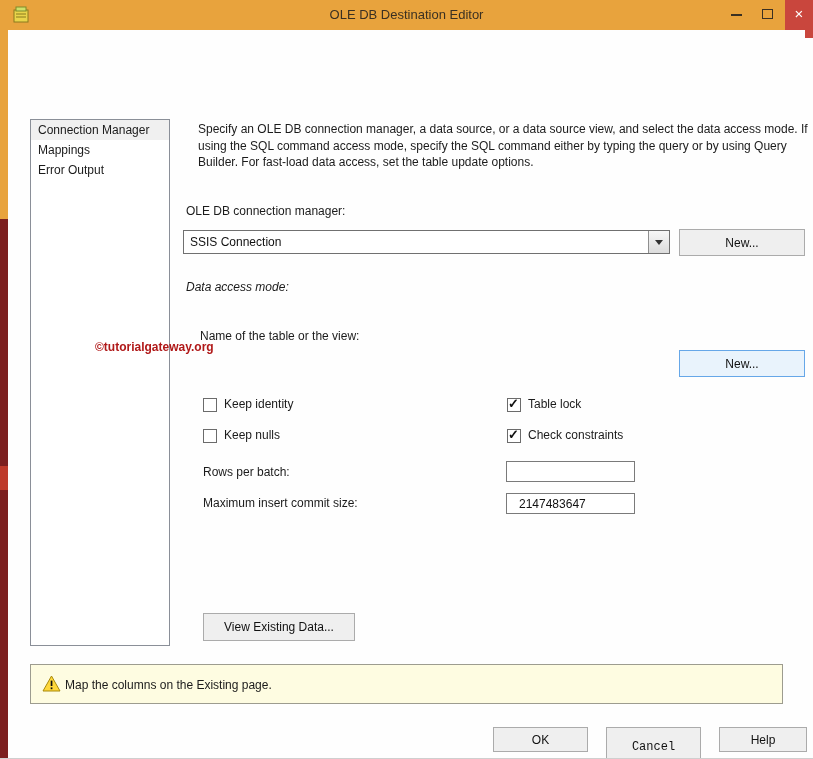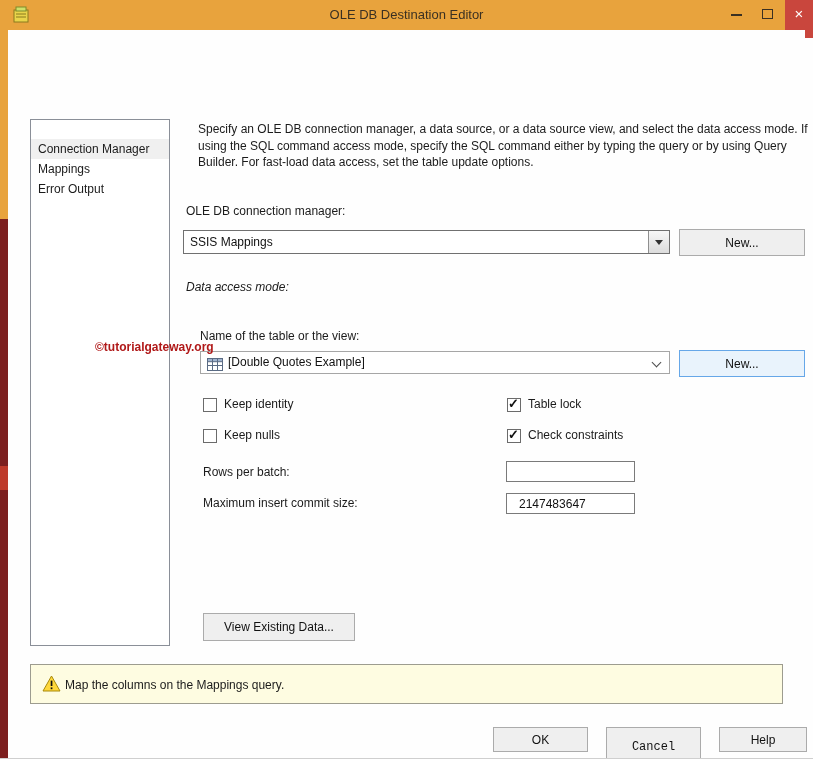--- a/index.html
+++ b/index.html
@@ -24,21 +24,21 @@
   .strip-bottom { position:absolute; left:0; top:219px; width:8px; height:540px; background:#7C1F1F; }
   .strip-red { position:absolute; left:0; top:466px; width:8px; height:24px; background:#BE3A2B; }
 
   
   .description { position:absolute; left:35px; top:49px; width:720px; font-size:12px; color:#1b1b1b; }
   .instructions { position:absolute; left:183px; top:121px; width:622px; font-size:12px; line-height:1.38; color:#1b1b1b;margin-left:15px; }
   .field-label { position:absolute; font-size:12px; color:#1b1b1b; }
 
   
   .sidebar { position:absolute; left:30px; top:119px; width:140px; height:527px; background:#fff;
-             border:1px solid #8A8F98; padding-top:19px; }
+             border:1px solid #8A8F98; padding-top:0; }
   .side-item { display:block; padding:3px 7px; font-size:12px; color:#1b1b1b; cursor:pointer; white-space:nowrap; }
   .side-item.selected { background:#F0F0F0; }
 
   
   .combo-classic { position:absolute; left:183px; top:230px; width:487px; height:24px; background:#fff;
                    border:1px solid #707070; cursor:pointer; }
   .combo-classic .val { position:absolute; left:6px; top:0; line-height:22px; font-size:12px; color:#111; }
   .combo-classic .arrow-btn { position:absolute; right:0; top:0; bottom:0; width:21px;
                    background:linear-gradient(#F7F7F7,#DCDCDC); border-left:1px solid #8f8f8f; }
   .tri-down { position:absolute; left:6px; top:9px; width:0; height:0;
@@ -105,43 +105,30 @@
   <div class="sidebar">
     <span class="side-item selected">Connection Manager</span>
     <span class="side-item">Mappings</span>
     <span class="side-item">Error Output</span>
   </div>
 
   <div class="instructions">Specify an OLE DB connection manager, a data source, or a data source view, and select the data access mode. If using the SQL command access mode, specify the SQL command either by typing the query or by using Query Builder. For fast-load data access, set the table update options.</div>
 
   <span class="field-label" style="left:186px; top:204px;">OLE DB connection manager:</span>
   <div class="combo-classic">
-    <span class="val">SSIS Mappings</span>
+    <span class="val">SSIS Connection</span>
     <span class="arrow-btn">
         <span class="tri-down"></span>
       </span>
   </div>
   <div class="btn" style="left:679px; top:229px; width:126px; height:27px;">New...</div>
 
   <span class="field-label" style="left:186px; top:280px;font-style:italic;">Data access mode:</span>
 
   <span class="field-label" style="left:200px; top:329px;">Name of the table or the view:</span>
-  <div class="combo-flat" style="left:200px; top:351px; width:470px;">
-    <span class="table-ic">
-      <svg width="16" height="13" viewBox="0 0 16 13">
-        <rect x="0.5" y="0.5" width="15" height="12" fill="#fff" stroke="#5A6B84"></rect>
-        <rect x="0.5" y="0.5" width="15" height="3.2" fill="#9FB3CE" stroke="#5A6B84"></rect>
-        <line x1="5.5" y1="1" x2="5.5" y2="12" stroke="#5A6B84"></line>
-        <line x1="10.5" y1="1" x2="10.5" y2="12" stroke="#5A6B84"></line>
-        <line x1="1" y1="7.5" x2="15" y2="7.5" stroke="#5A6B84"></line>
-      </svg>
-    </span>
-    <span class="val with-icon">[Double Quotes Example]</span>
-    <span class="chev"></span>
-  </div>
   <div class="btn focus-blue" style="left:679px; top:350px; width:126px; height:27px;">New...</div>
 
   <div class="watermark">©tutorialgateway.org</div>
 
   <span class="cb-box" style="left:203px; top:398px;">
     <span class="mark"></span>
   </span>
   <span class="cb-label" style="left:224px; top:397px;">Keep identity</span>
 
   <span class="cb-box" style="left:203px; top:429px;">
@@ -168,20 +155,20 @@
   <div class="btn" style="left:203px; top:613px; width:152px; height:28px;">View Existing Data...</div>
 
   <div class="warn-panel">
     <span class="warn-icon">
       <svg width="19" height="17" viewBox="0 0 19 17">
         <path d="M9.5 1 L18 16 H1 Z" fill="#FFD83B" stroke="#A8890B" stroke-width="1"></path>
         <rect x="8.7" y="5.6" width="1.7" height="5.4" fill="#111"></rect>
         <rect x="8.7" y="12.4" width="1.7" height="1.8" fill="#111"></rect>
       </svg>
     </span>
-    <span class="warn-text">Map the columns on the Mappings query.</span>
+    <span class="warn-text">Map the columns on the Existing page.</span>
   </div>
 
   <div class="btn" style="left:493px; top:727px; width:95px; height:25px;">OK</div>
   <div class="btn" style="left:606px; top:727px; width:95px; height:40px;font-family:Liberation Mono, monospace;">Cancel</div>
   <div class="btn" style="left:719px; top:727px; width:88px; height:25px;">Help</div>
 
 </div>
 
 </body></html>

